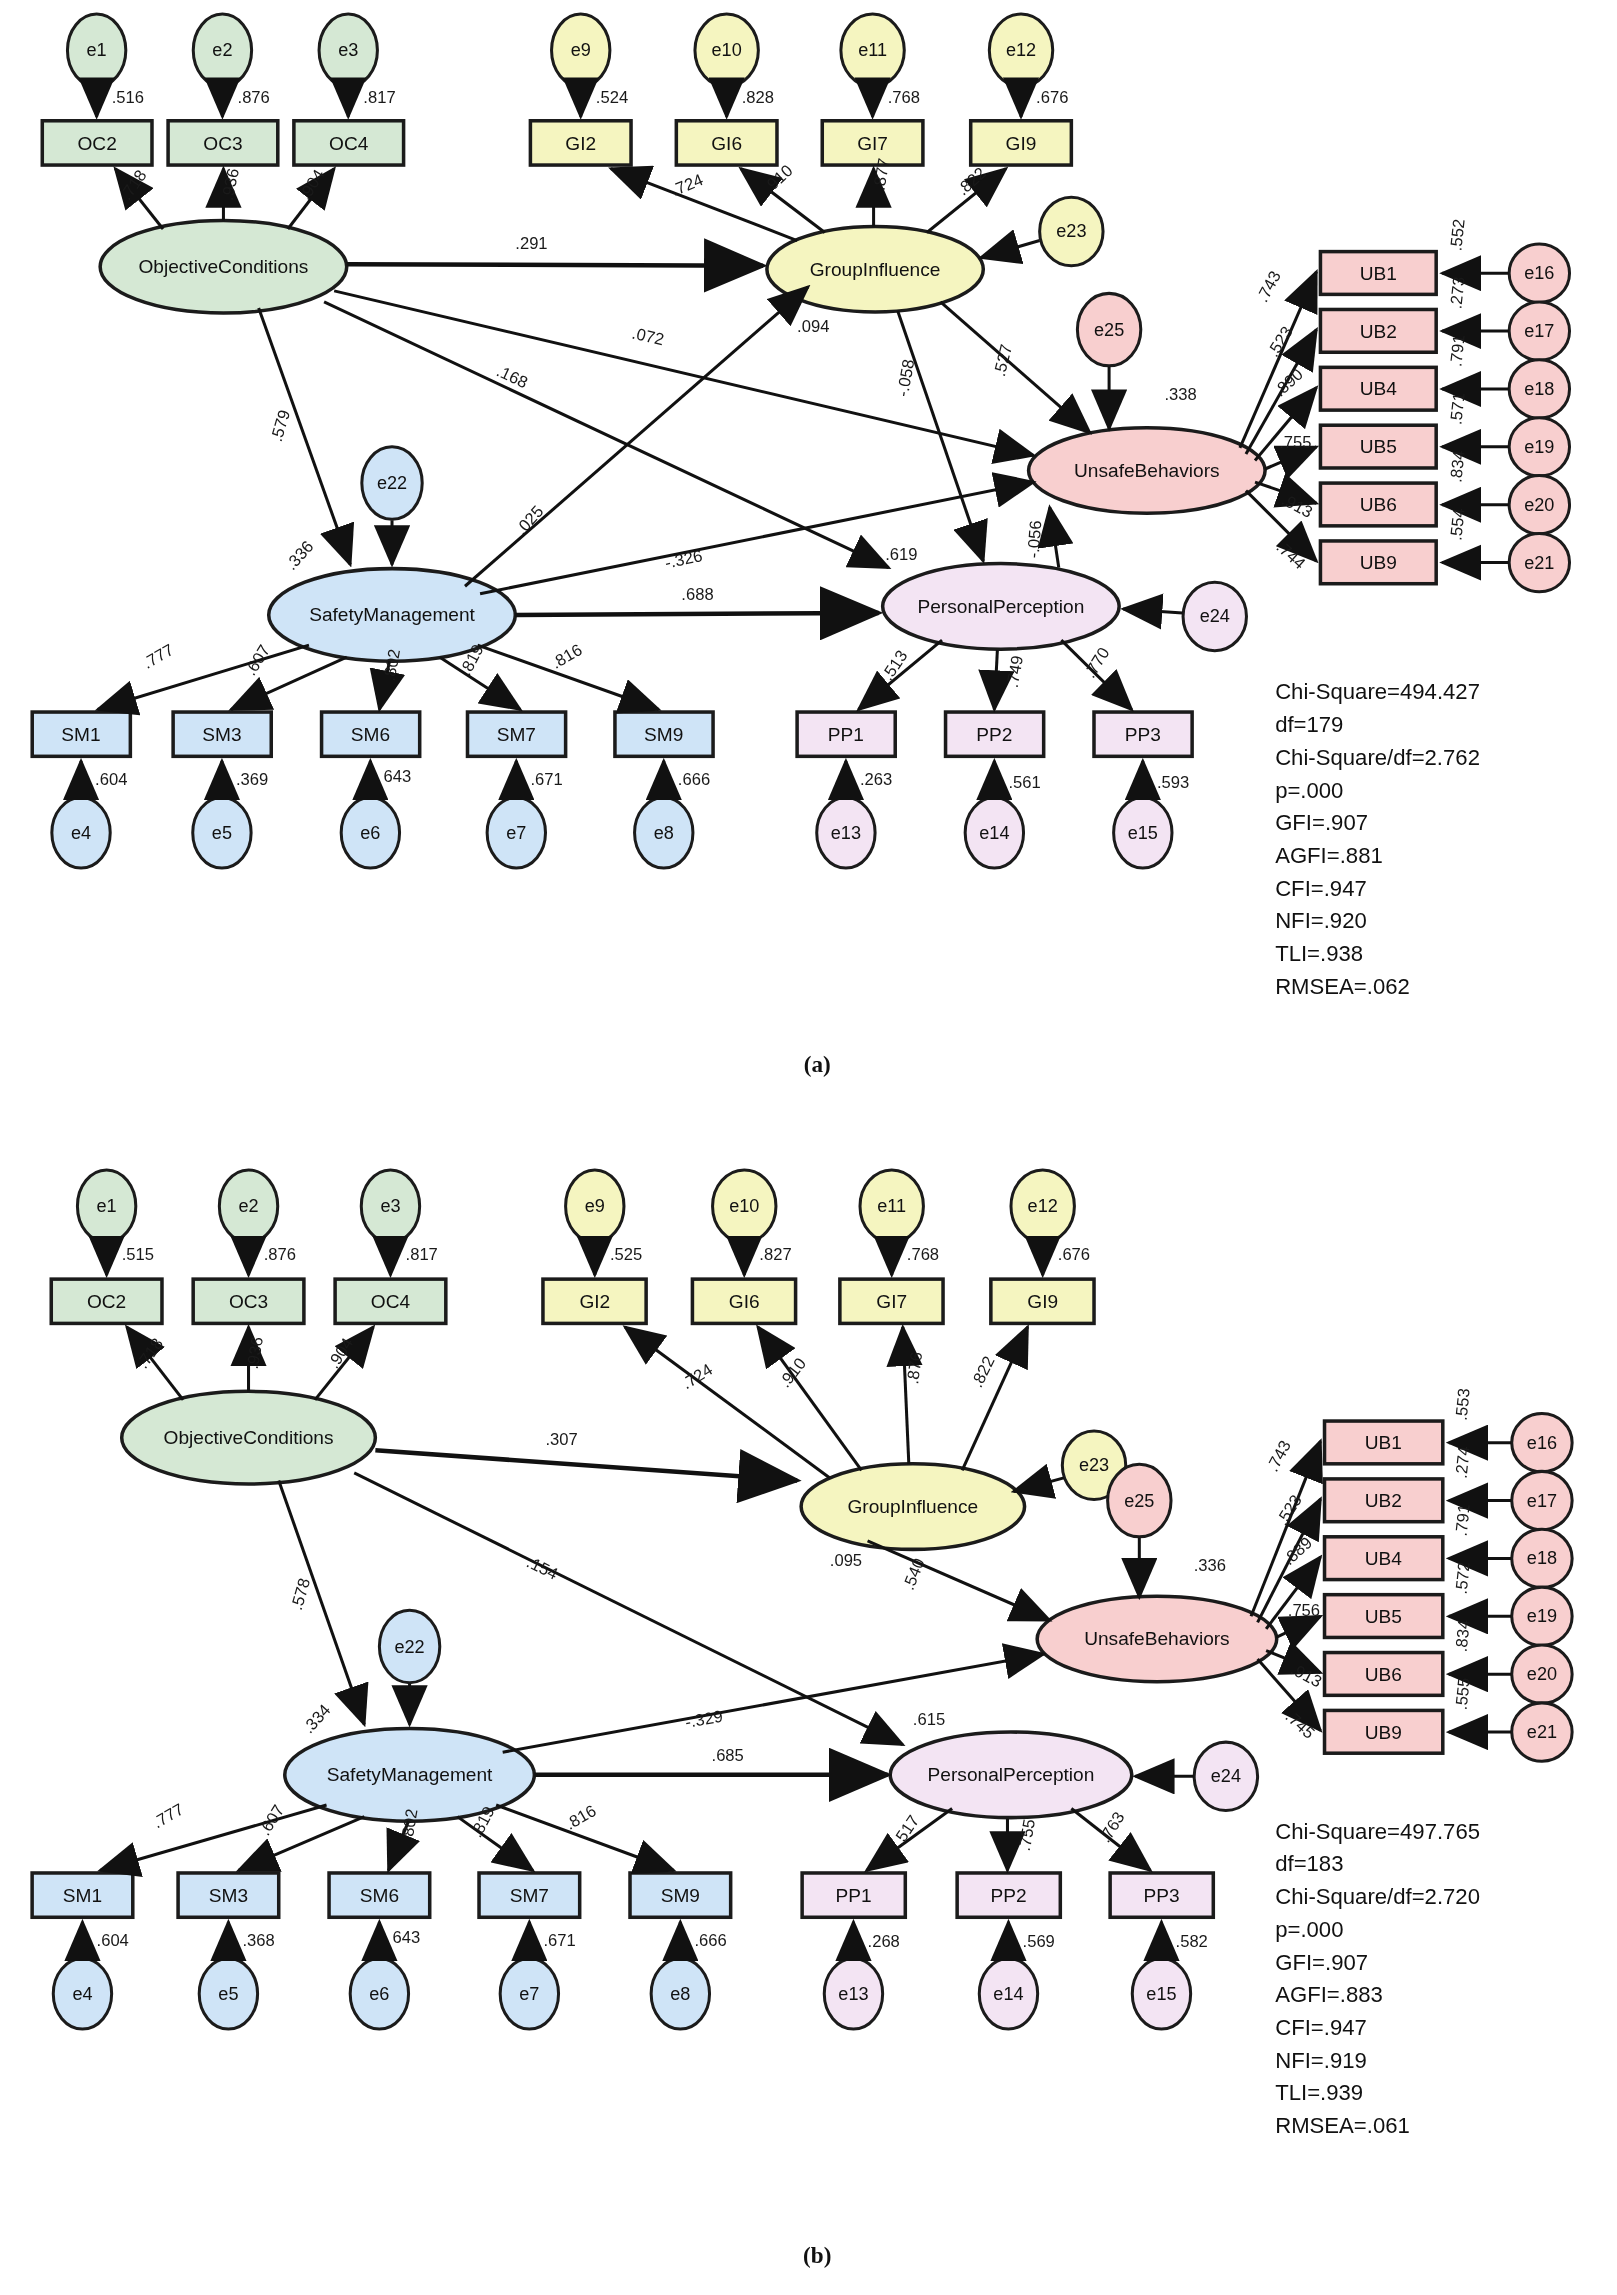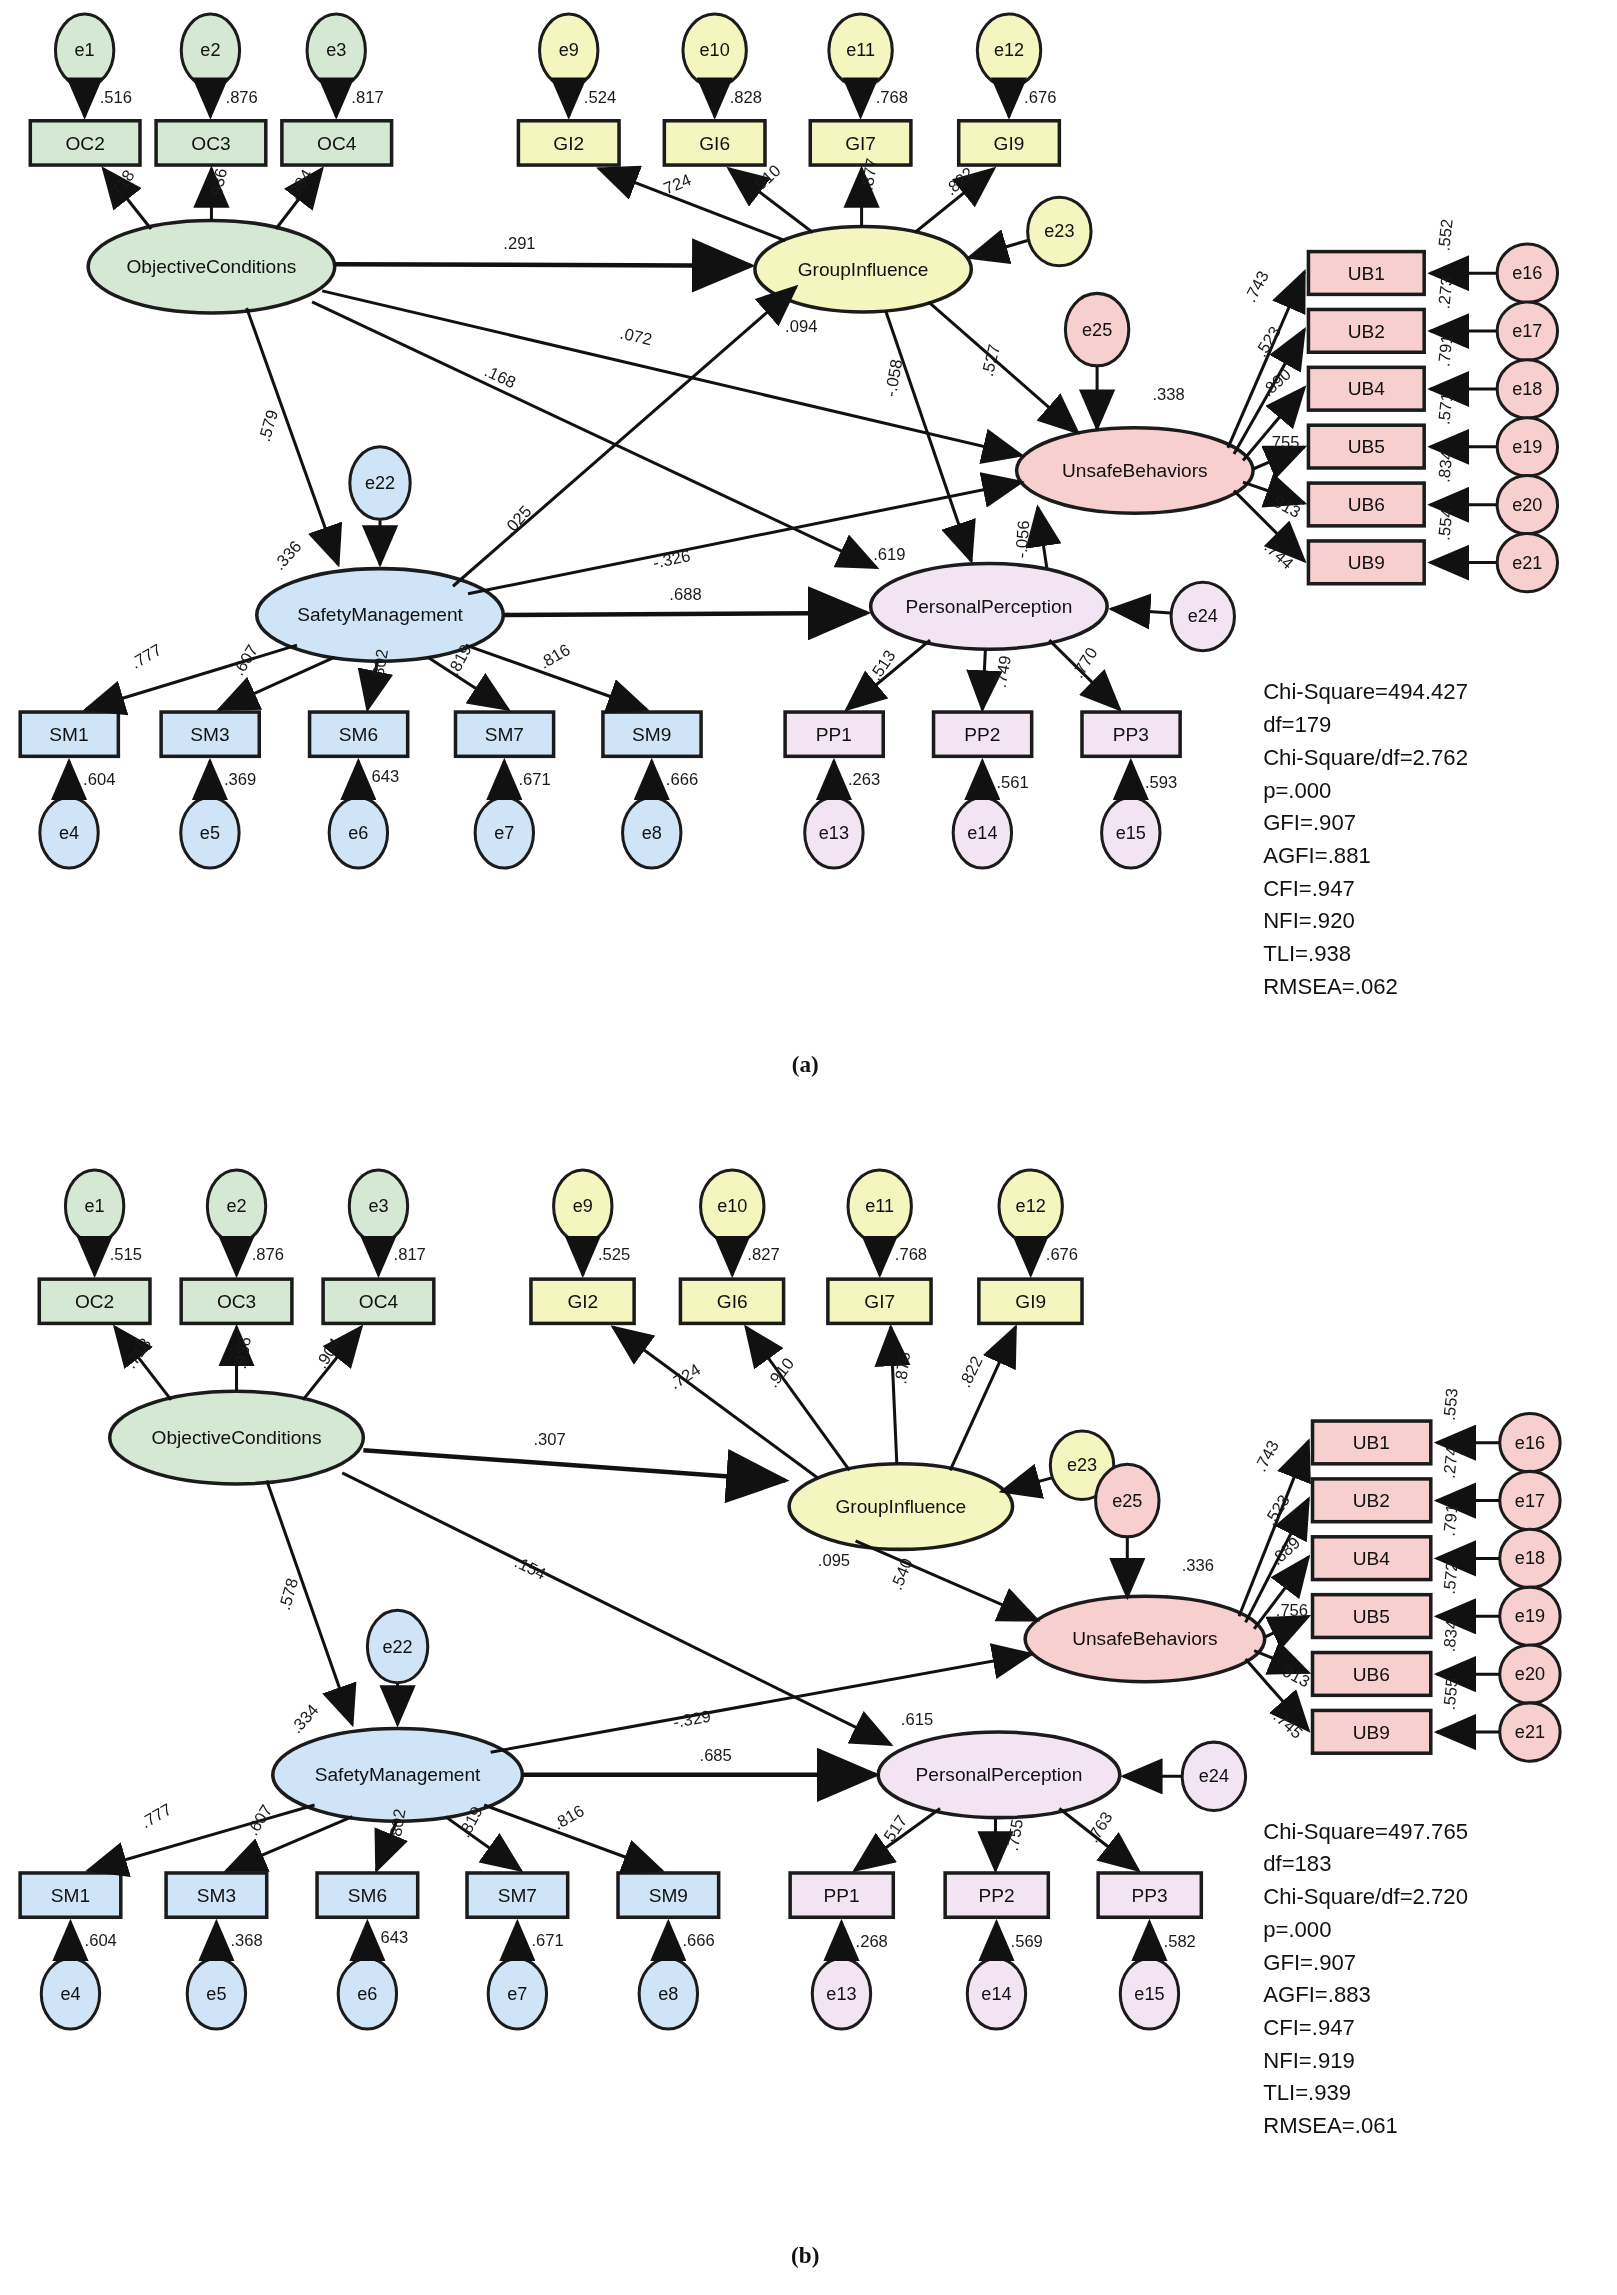--- a/index.html
+++ b/index.html
@@ -1,18 +1,18 @@
 <!DOCTYPE html>
 <html style="font-size:8px"><head>
 <meta charset="utf-8">
 <title>SEM Path Diagrams</title>
 <style>
   html,body{margin:0;padding:0;background:#ffffff;}
   body{width:1617px;height:2295px;font-family:"Liberation Sans",sans-serif;position:relative;overflow:hidden;}
-  .panel{position:absolute;left:0;width:1371px;}
+  .panel{position:absolute;left:12px;width:1371px;}
   #panel-a{top:0;height:1097px;}
   #panel-b{top:1148px;height:1148px;}
   svg{display:block;}
   text{font-family:"Liberation Sans",sans-serif;fill:#111;}
   .nodelabel{font-size:38px;text-anchor:middle;dominant-baseline:central;}
   .errlabel{font-size:36px;text-anchor:middle;dominant-baseline:central;}
   .coef{font-size:33px;fill:#1a1a1a;}
   .fit{font-size:44px;}
   .panel-cap{font-family:"Liberation Serif",serif;font-weight:bold;font-size:46px;text-anchor:middle;}
   .shape{stroke:#1b1b1b;}

